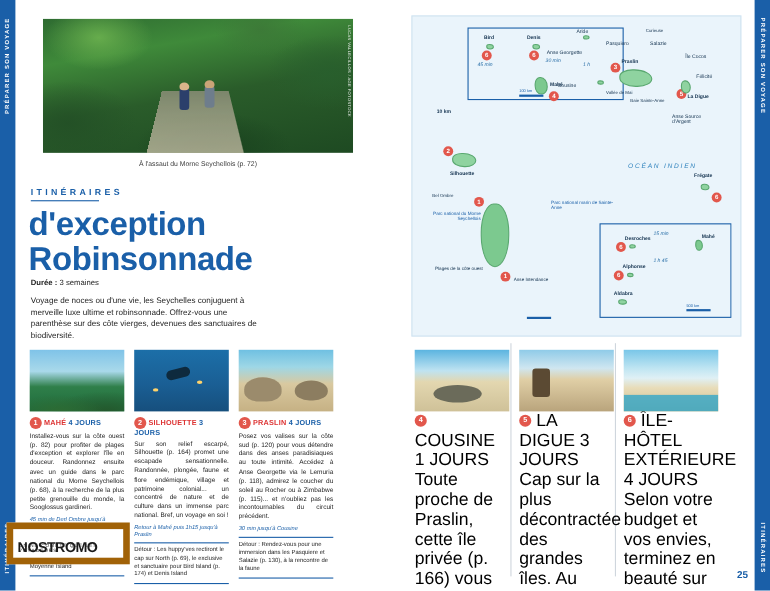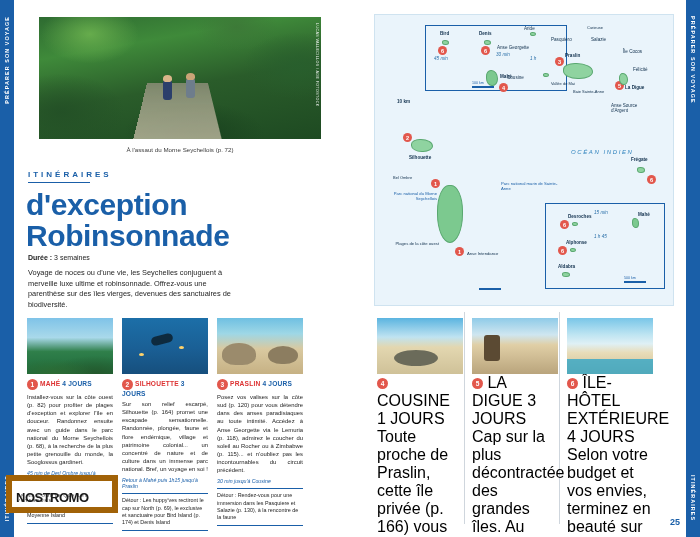--- a/index.html
+++ b/index.html
@@ -205,21 +205,21 @@
     <div class="title">
       <div>d'exception</div>
       <div>Robinsonnade</div>
     </div>
 
     <div class="duree">
       <b>Durée :</b>
       <span>3 semaines</span>
     </div>
 
-    <div class="chapo">Voyage de noces ou d'une vie, les Seychelles conjuguent à merveille luxe ultime et robinsonnade. Offrez-vous une parenthèse sur des îles vierges, devenues des sanctuaires de biodiversité.</div>
+    <div class="chapo">Voyage de noces ou d'une vie, les Seychelles conjuguent à merveille luxe ultime et robinsonnade. Offrez-vous une parenthèse sur des côte vierges, devenues des sanctuaires de biodiversité.</div>
 
     <div class="pcard p1">
       <div class="ph ph-mahe"></div>
       <div class="head">
         <span class="num-badge">1</span>
         <span class="dest">MAHÉ</span>
         <span class="days">4 JOURS</span>
       </div>
       <div class="body">Installez-vous sur la côte ouest (p. 82) pour profiter de plages d'exception et explorer l'île en douceur. Randonnez ensuite avec un guide dans le parc national du Morne Seychellois (p. 68), à la recherche de la plus petite grenouille du monde, la Sooglossus gardineri.</div>
       <div class="meta">45 min de Derl Ombre jusqu'à Silhouette</div>

